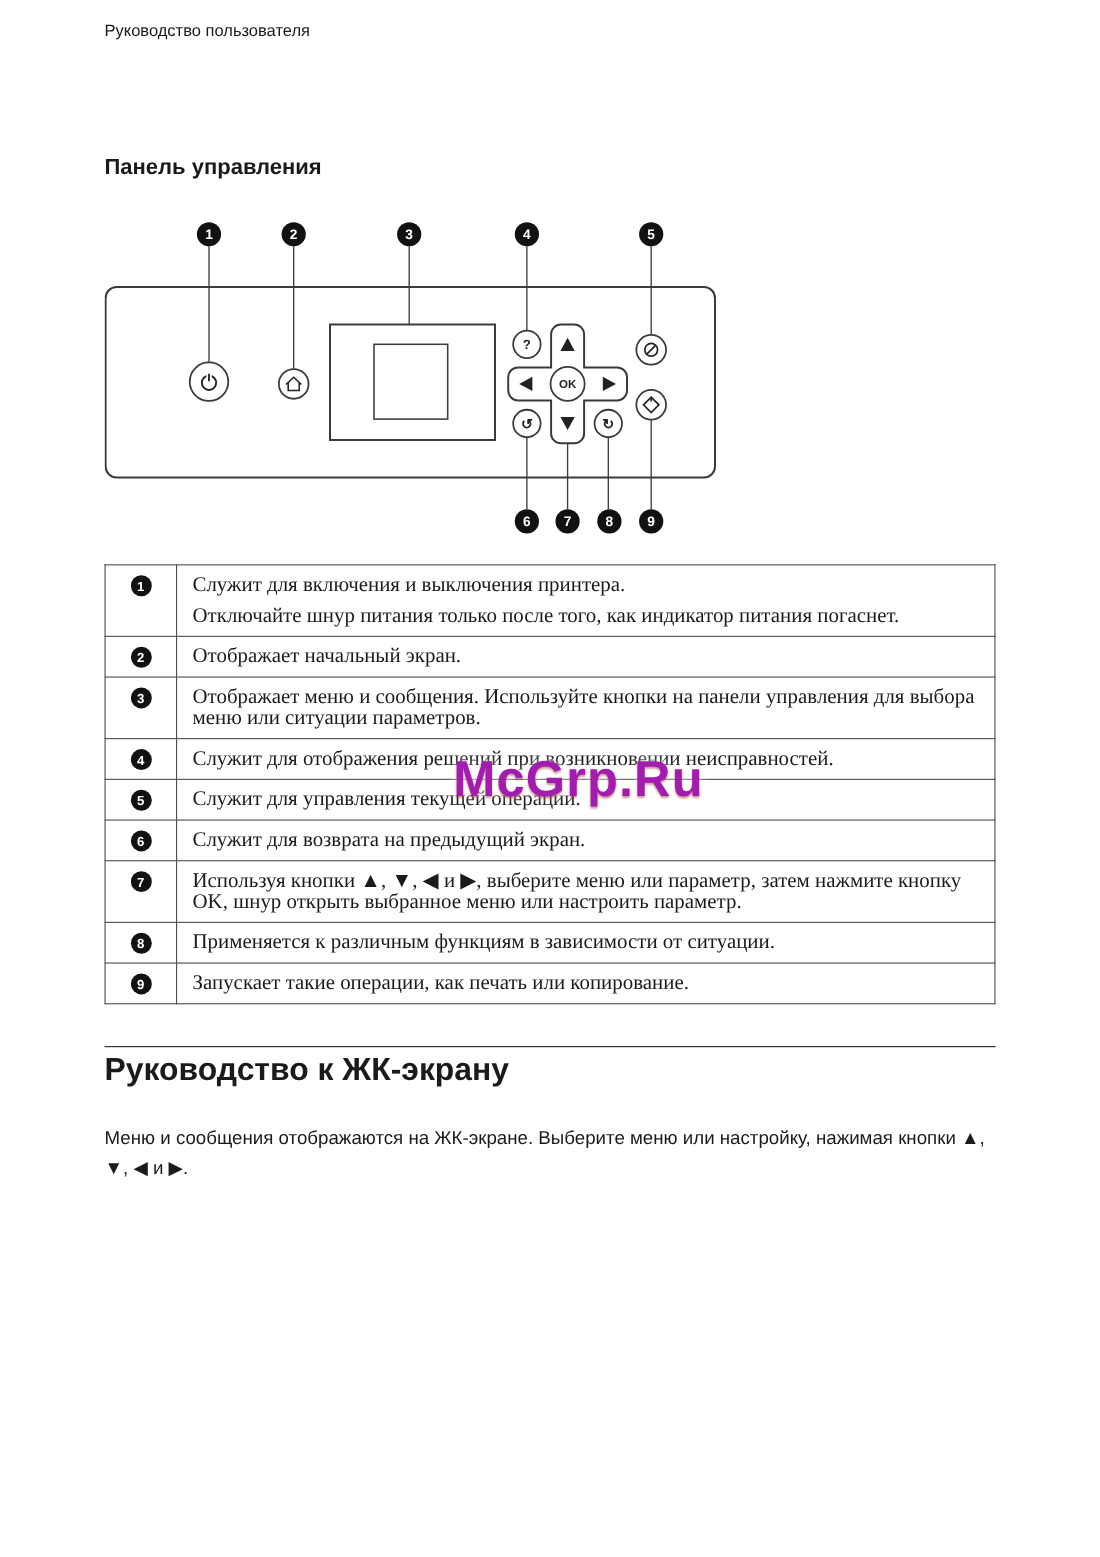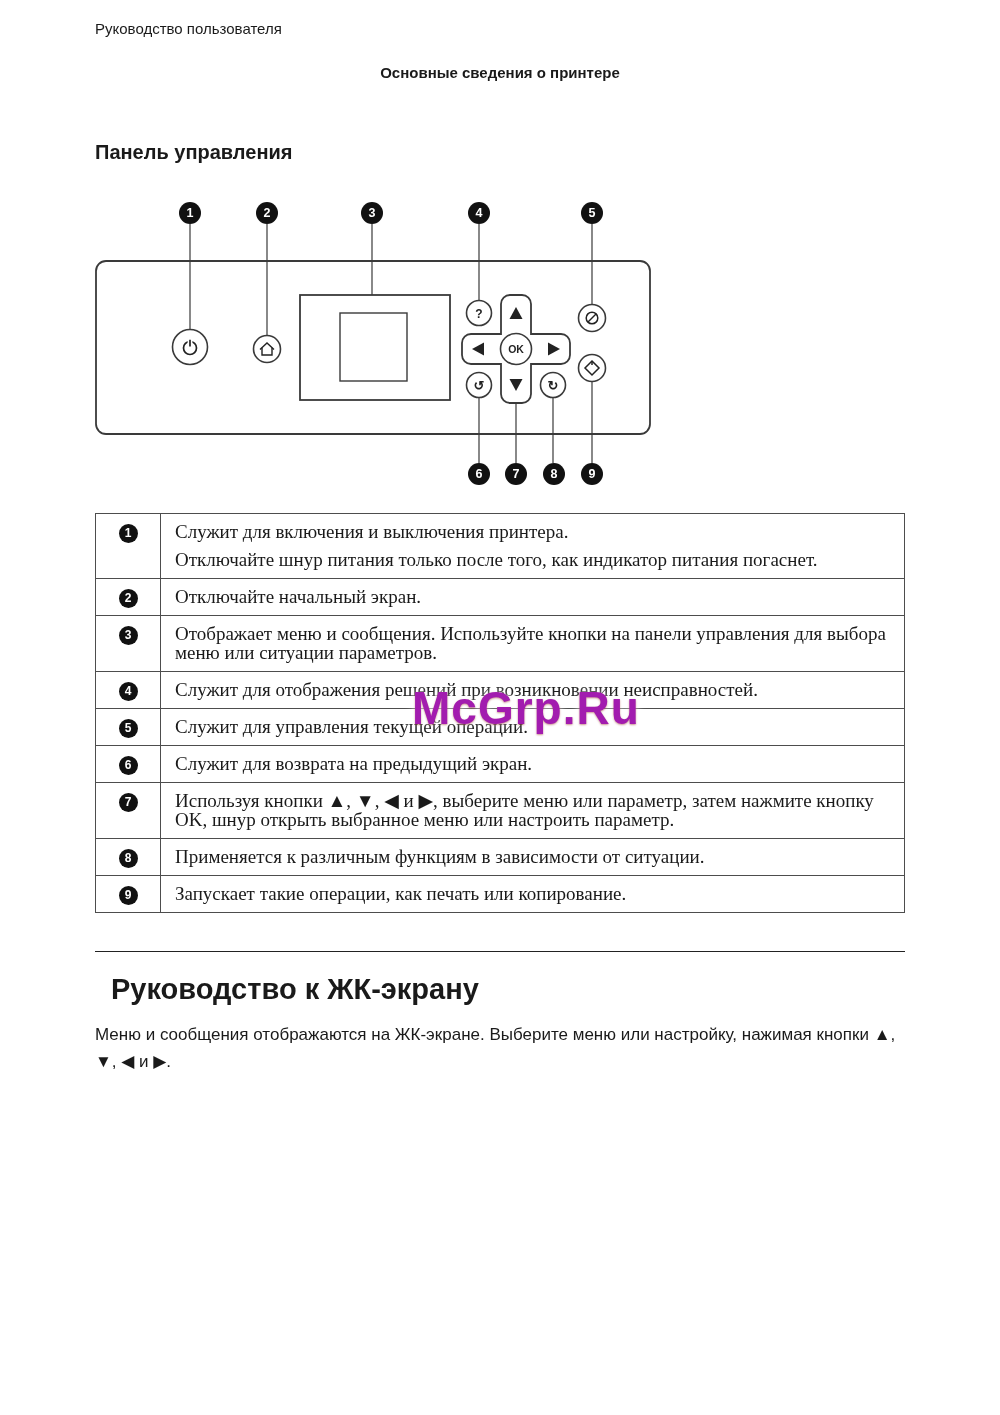--- a/index.html
+++ b/index.html
@@ -25,21 +25,20 @@
   .lcd-body{position:absolute;left:95px;top:1021px;width:812px;
             font-family:Liberation Sans, sans-serif;font-size:17px;line-height:27px;}
   .page-number{position:absolute;left:0;right:0;top:1432px;text-align:right;font-weight:bold;font-size:16px;}
 </style>
 </head>
 <body>
 
 <div class="page">
 
   <div class="header-left">Руководство пользователя</div>
-  <div class="header-center">Основные сведения о принтере</div>
 
   <h1 class="section-title" style="margin:0">Панель управления</h1>
 
   <svg class="diagram" width="620" height="300" viewBox="0 0 620 300">
 
     <rect x="1" y="66" width="554" height="173" rx="10" fill="#fff" stroke="#3a3a3a" stroke-width="1.8"></rect>
 
     <g>
       <circle cx="95" cy="152" r="17.5" fill="#fff" stroke="#3a3a3a" stroke-width="1.6"></circle>
       <g>
@@ -158,21 +157,21 @@
       <tr>
         <td class="num-cell"><span class="badge">1</span></td>
         <td class="desc-cell">
           <p>Служит для включения и выключения принтера.</p>
           <p>Отключайте шнур питания только после того, как индикатор питания погаснет.</p>
         </td>
       </tr>
       <tr>
         <td class="num-cell"><span class="badge">2</span></td>
         <td class="desc-cell">
-            <p>Отключайте начальный экран.</p>
+            <p>Отображает начальный экран.</p>
           </td>
       </tr>
       <tr>
         <td class="num-cell"><span class="badge">3</span></td>
         <td class="desc-cell">
             <p>Отображает меню и сообщения. Используйте кнопки на панели управления для выбора меню или ситуации параметров.</p>
           </td>
       </tr>
       <tr>
         <td class="num-cell"><span class="badge">4</span></td>
@@ -209,18 +208,18 @@
         <td class="desc-cell">
             <p>Запускает такие операции, как печать или копирование.</p>
           </td>
       </tr>
     </tbody>
   </table>
 
   <div class="watermark">McGrp.Ru</div>
 
   <div class="rule"></div>
-  <h1 class="lcd-title" style="margin:16px">Руководство к ЖК-экрану</h1>
+  <h1 class="lcd-title" style="margin:0">Руководство к ЖК-экрану</h1>
   <p class="lcd-body" style="margin:0">Меню и сообщения отображаются на ЖК-экране. Выберите меню или настройку, нажимая кнопки ▲, ▼, ◀ и ▶.</p>
 
   <div class="page-number">16</div>
 
 </div>
 
 </body></html>

